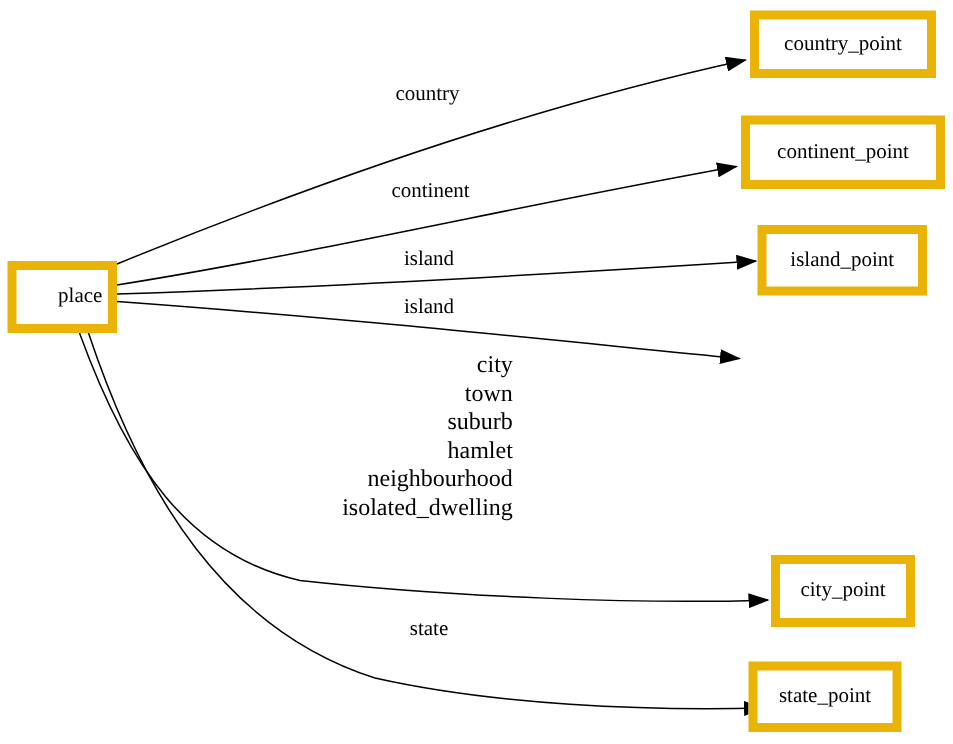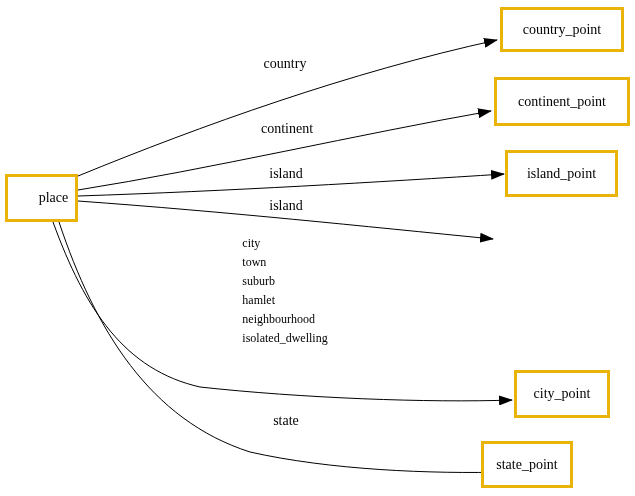--- a/index.html
+++ b/index.html
@@ -18,53 +18,53 @@
   }
   .edges-layer {
     position: absolute;
     left: 0;
     top: 0;
     width: 635px;
     height: 496px;
   }
   .node {
     position: absolute;
-    border: 3px solid #eab308;
+    border: 6px solid #eab308;
     background: #ffffff;
     display: flex;
     align-items: center;
     justify-content: center;
     font-size: 14px;
     box-sizing: border-box;
     white-space: nowrap;
   }
   .edge-label {
     position: absolute;
     transform: translate(-50%, -50%);
     font-size: 14px;
     line-height: 19px;
     text-align: center;
     white-space: nowrap;
   }
   .edge-label-block {
     position: absolute;
     transform: translateX(-50%);
-    font-size: 12px;
+    font-size: 16px;
     line-height: 19px;
-    text-align: left;
+    text-align: right;
     white-space: nowrap;
   }
   
   .n-place           { left: 5px;   top: 174px; width: 73px;  height: 48px; padding-left: 24px; }
   .n-country-point   { left: 500px; top: 7px;   width: 124px; height: 45px; }
   .n-continent-point { left: 494px; top: 77px;  width: 136px; height: 49px; }
   .n-island-point    { left: 505px; top: 150px; width: 113px; height: 47px; }
   .n-island-polygon  { left: 494px; top: 220px; width: 136px; height: 48px; }
   .n-city-point      { left: 514px; top: 370px; width: 96px;  height: 48px; }
-  .n-state-point     { left: 481px; top: 441px; width: 92px; height: 47px; }
+  .n-state-point     { left: 499px; top: 441px; width: 102px; height: 47px; }
   
   .l-country   { left: 285px; top: 63px; }
   .l-continent { left: 287px; top: 128px; }
   .l-island-1  { left: 286px; top: 173px; }
   .l-island-2  { left: 286px; top: 205px; }
   .l-city      { left: 285px; top: 234px; }
   .l-state     { left: 286px; top: 420px; }
 </style>
 </head>
 <body>

